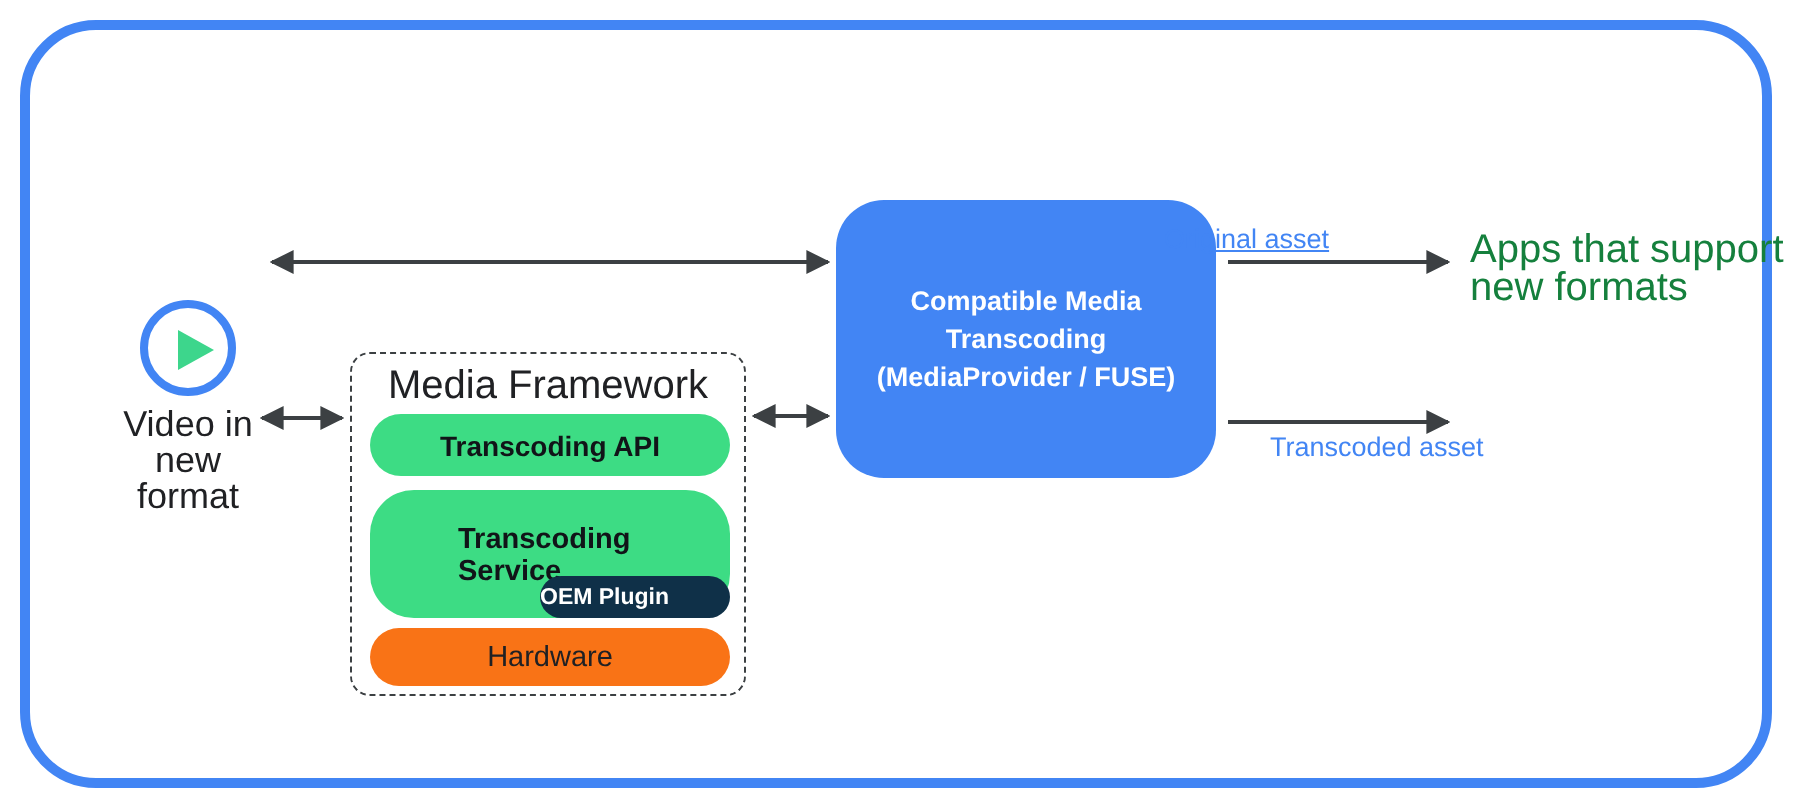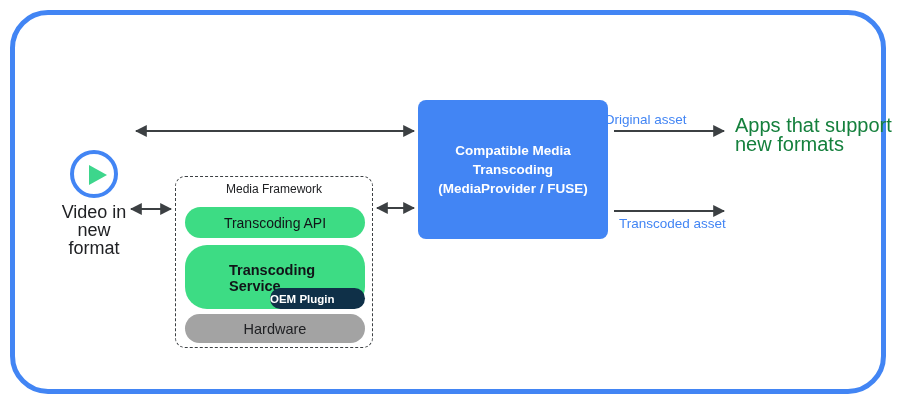--- a/index.html
+++ b/index.html
@@ -75,41 +75,41 @@
     border: 1.6px dashed #3c4043;
     border-radius: 10px;
     background: #ffffff;
   }
   .framework-title {
     position: absolute;
     left: 0;
     top: 5px;
     width: 100%;
     text-align: center;
-    font-size: 12px;
+    font-size: 20px;
     color: #202124;
   }
   .fw-row {
     position: absolute;
     left: 9px;
     width: 180px;
     box-sizing: border-box;
     border-radius: 22px;
     display: flex;
     align-items: center;
     justify-content: center;
   }
   .fw-api {
     top: 30px;
     height: 31px;
     background: #3ddc84;
   }
   .fw-api .lbl {
     font-size: 14px;
-    font-weight: normal;
+    font-weight: bold;
     color: #111418;
   }
   .fw-service {
     top: 68px;
     height: 64px;
     background: #3ddc84;
     align-items: flex-start;
     padding-top: 17px;
     padding-left: 44px;
   }
@@ -131,35 +131,35 @@
     justify-content: flex-start;
   }
   .oem-pill .lbl {
     font-size: 11.5px;
     font-weight: bold;
     color: #ffffff;
   }
   .fw-hw {
     top: 137px;
     height: 29px;
-    background: #a3a3a3;
+    background: #f97316;
   }
   .fw-hw .lbl {
     font-size: 14.5px;
     color: #202124;
   }
 
   
   .cmt-box {
     position: absolute;
     left: 418px;
     top: 100px;
     width: 190px;
     height: 139px;
-    border-radius: 8px;
+    border-radius: 24px;
     background: #4285f4;
     display: flex;
     align-items: center;
     justify-content: center;
   }
   .cmt-box .lbl {
     text-align: center;
     font-size: 13.5px;
     font-weight: bold;
     line-height: 19px;
@@ -177,22 +177,22 @@
     pointer-events: none;
   }
 
   
   .asset-label {
     position: absolute;
     font-size: 13.5px;
     color: #4285f4;
     white-space: nowrap;
   }
-  .label-original { left: 604px; top: 112px; }
-  .label-transcoded { left: 619px; top: 216px; }
+  .label-original { left: 582px; top: 112px; text-decoration: underline; }
+  .label-transcoded { left: 635px; top: 216px; }
 
   .apps-label {
     position: absolute;
     font-size: 20px;
     line-height: 19px;
     color: #15803d;
     white-space: pre-line;
   }
   .apps-support { left: 735px; top: 116px; }
   .apps-nosupport { left: 735px; top: 194px; }

